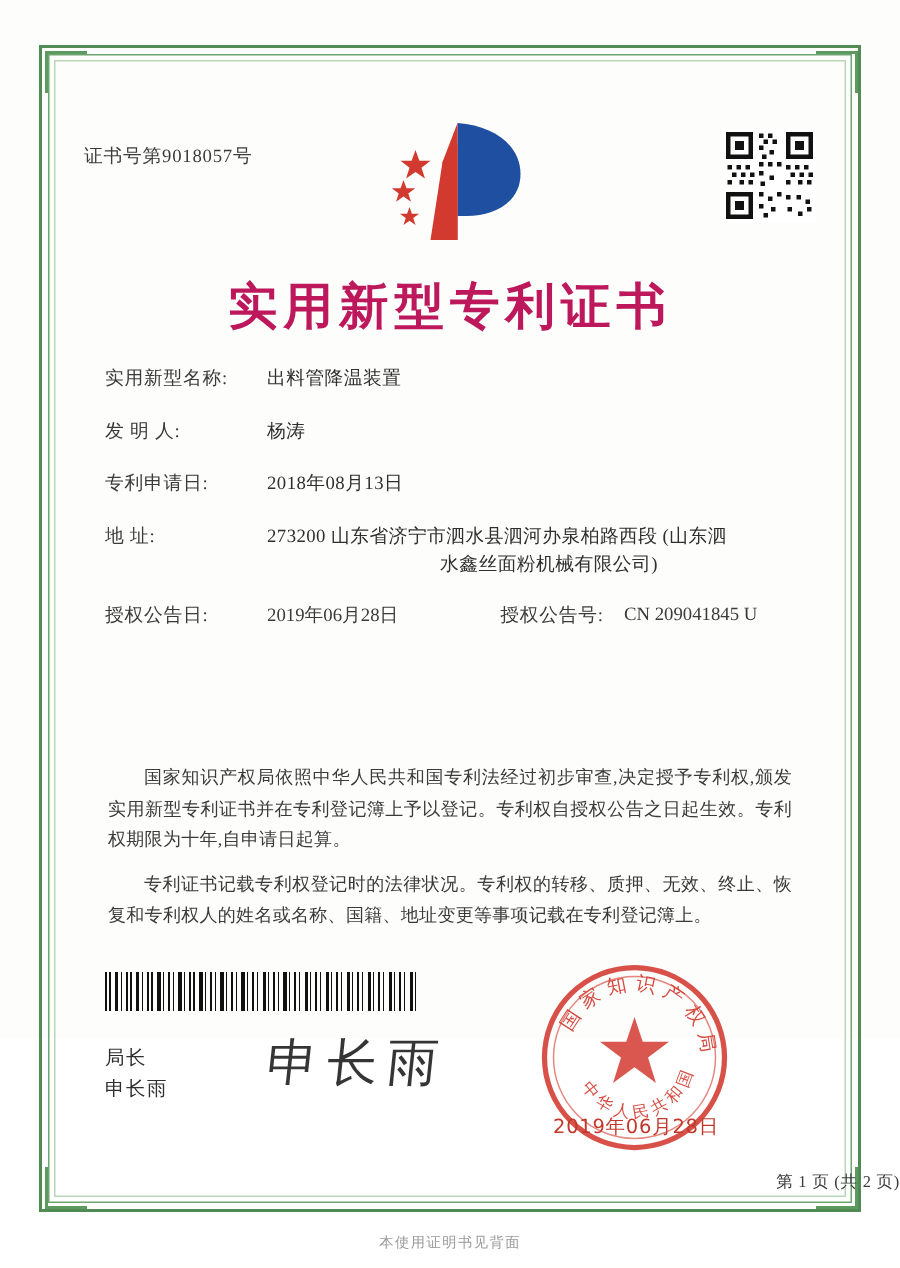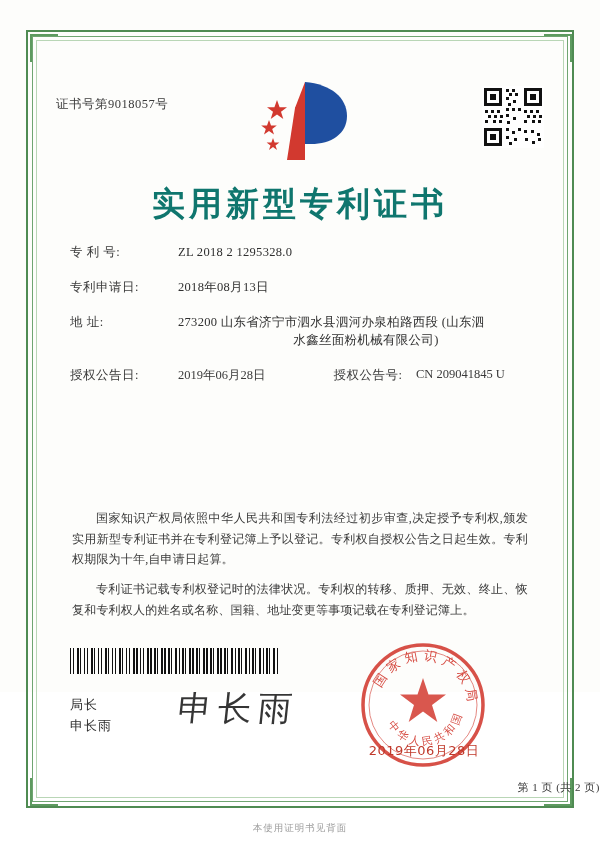--- a/index.html
+++ b/index.html
@@ -80,21 +80,21 @@
     width: 62px; height: 62px;
   }
 
   .title {
     position: absolute;
     left: 0; right: 0; top: 182px;
     text-align: center;
     font-size: 33px;
     font-weight: bold;
     letter-spacing: 4px;
-    color: #0f766e;
+    color: #be185d;
     font-family: "DejaVu Sans", sans-serif;
   }
 
   .fields {
     position: absolute;
     left: 70px; top: 243px;
     width: 470px;
     font-size: 12.5px;
     color: #3a3a3a;
   }
@@ -294,26 +294,30 @@
           <rect x="50" y="55" width="3" height="3"></rect>
           <rect x="56" y="52" width="3" height="3"></rect>
       </g>
     </svg>
   </div>
 
   <div class="title">实用新型专利证书</div>
 
   <div class="fields">
 
-
-
     <div class="field-row">
-      <span class="field-label w-name">专 利 号:</span>
-      <span class="field-value">ZL 2018 2 1295328.0</span>
-    </div>
+      <span class="field-label w-name">实用新型名称:</span>
+      <span class="field-value">出料管降温装置</span>
+    </div>
+
+    <div class="field-row">
+      <span class="field-label w-name">发 明 人:</span>
+      <span class="field-value">杨涛</span>
+    </div>
+
 
     <div class="field-row">
       <span class="field-label w-name">专利申请日:</span>
       <span class="field-value">2018年08月13日</span>
     </div>
 
 
     <div class="field-row">
       <span class="field-label w-name">地        址:</span>
       <span class="field-value">

